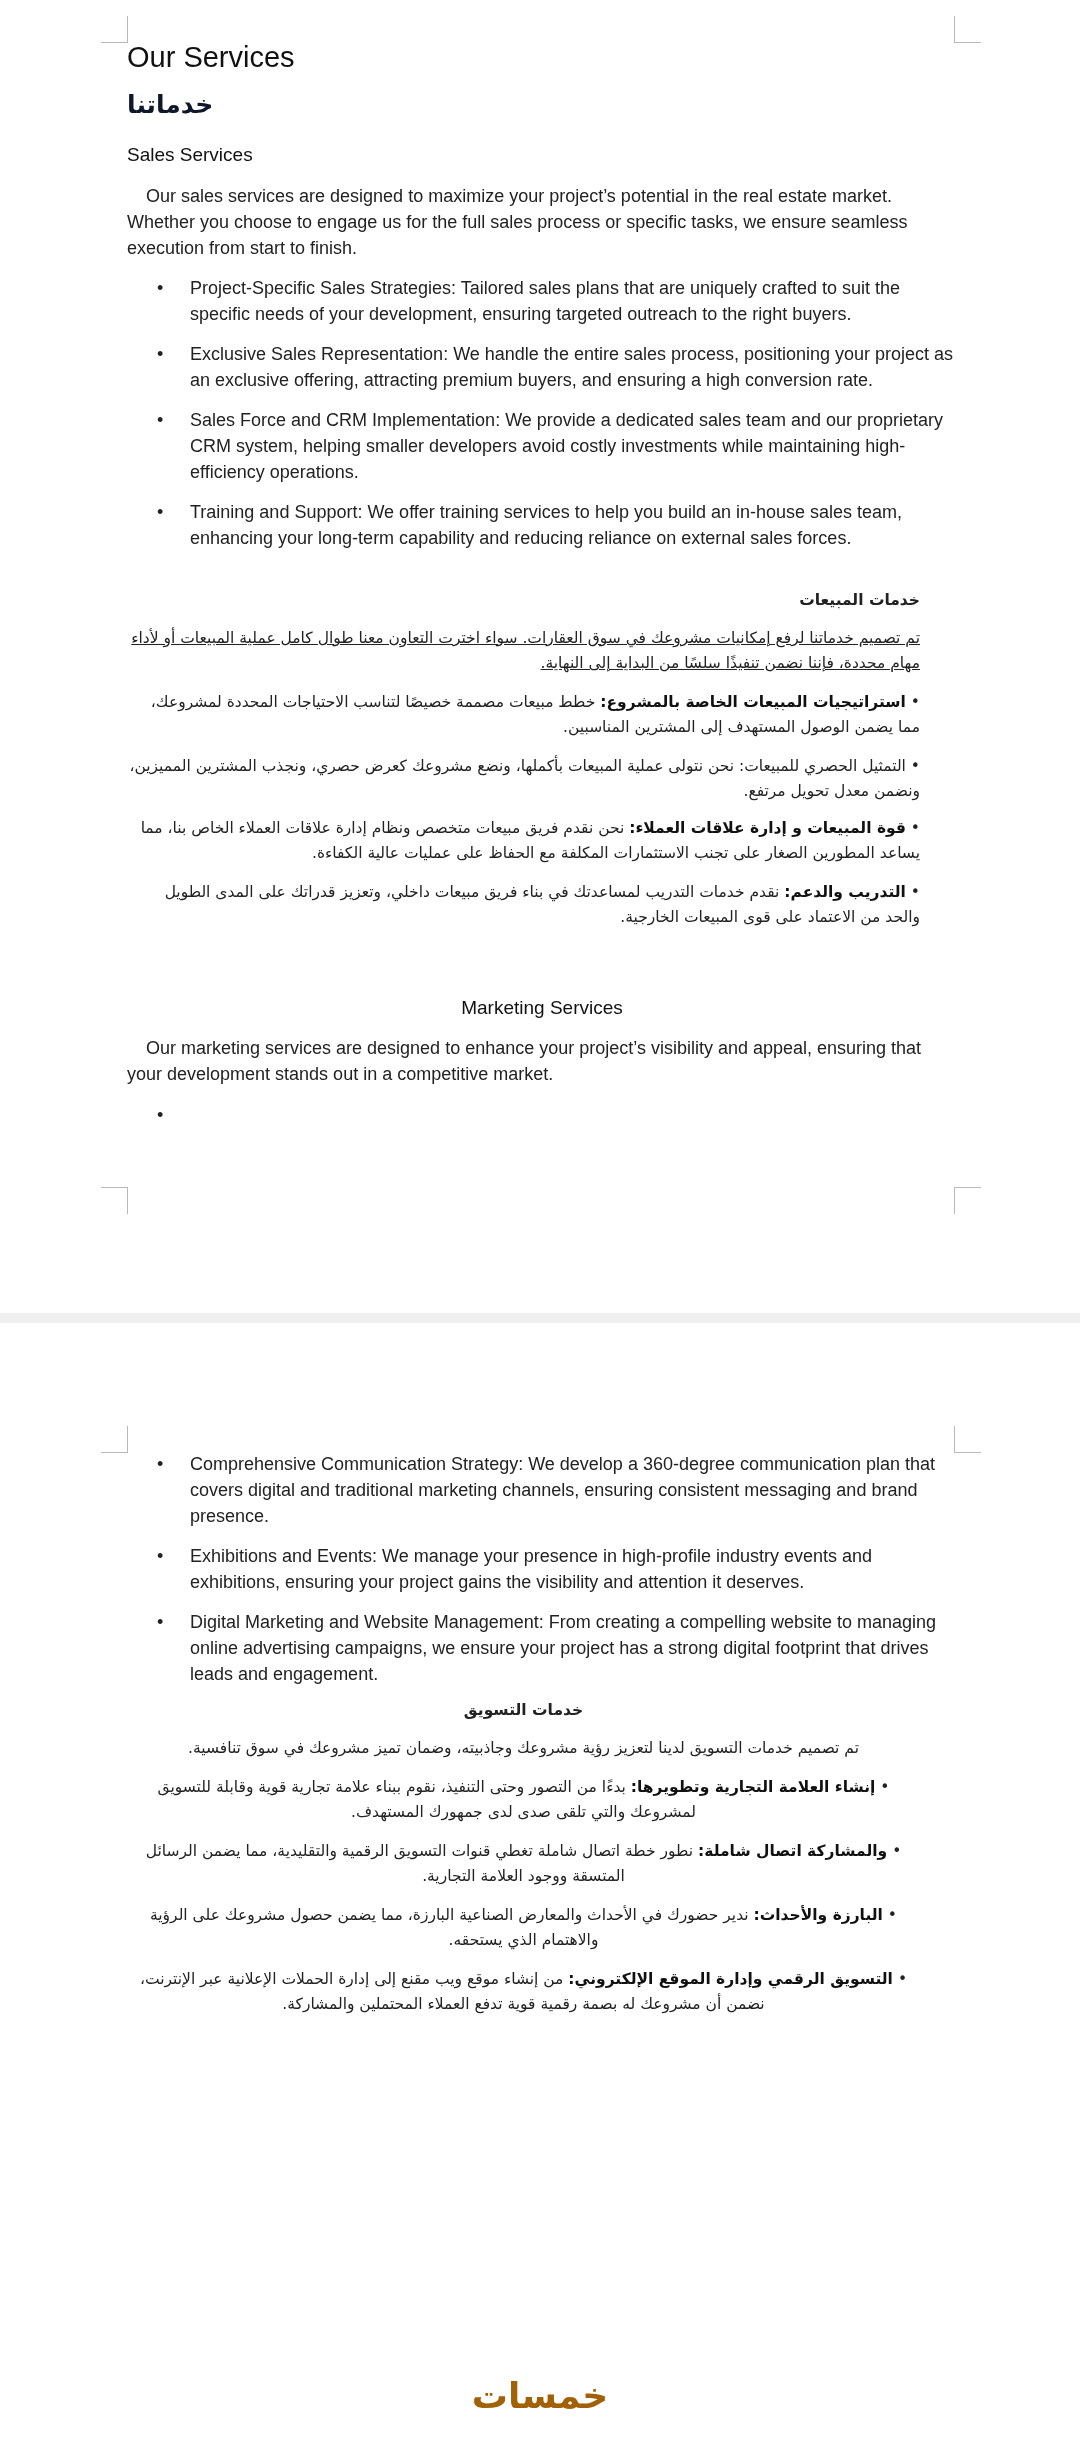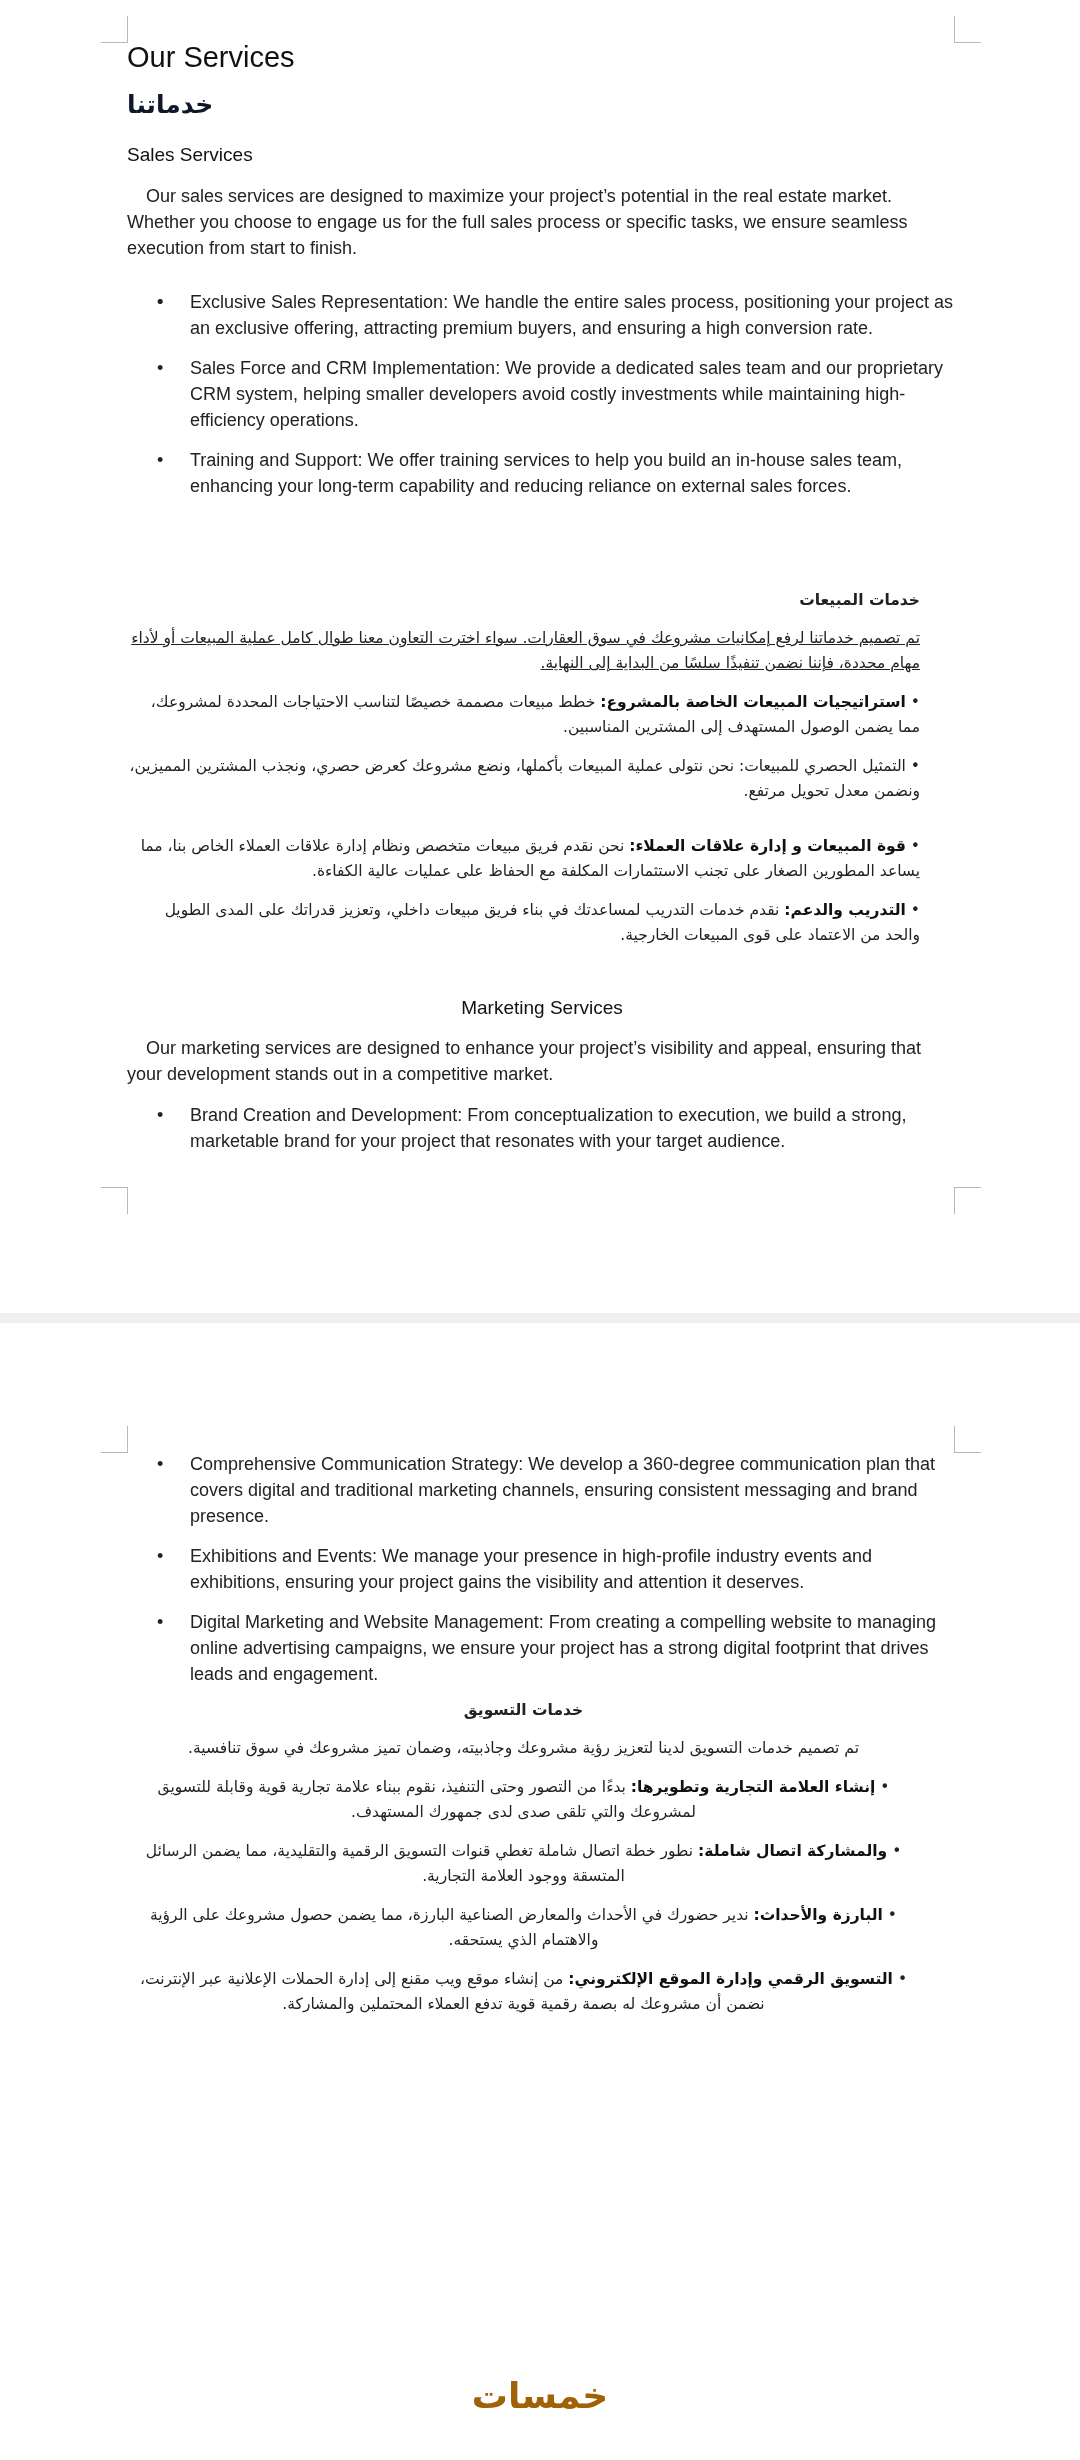--- a/index.html
+++ b/index.html
@@ -140,20 +140,21 @@
   </div>
 
   <div class="content" style="top:183px;">
     <p class="intro">Our sales services are designed to maximize your project’s potential in the real estate market. Whether you choose to engage us for the full sales process or specific tasks, we ensure seamless execution from start to finish.</p>
   </div>
 
   <div class="content" style="top:275px;">
     <ul class="en-list">
       <li style="margin-bottom:14px;">
         <span class="bullet">•</span>
+        <span>Project-Specific Sales Strategies: Tailored sales plans that are uniquely crafted to suit the specific needs of your development, ensuring targeted outreach to the right buyers.</span>
       </li>
       <li style="margin-bottom:14px;">
         <span class="bullet">•</span>
         <span>Exclusive Sales Representation: We handle the entire sales process, positioning your project as an exclusive offering, attracting premium buyers, and ensuring a high conversion rate.</span>
       </li>
       <li style="margin-bottom:14px;">
         <span class="bullet">•</span>
         <span>Sales Force and CRM Implementation: We provide a dedicated sales team and our proprietary CRM system, helping smaller developers avoid costly investments while maintaining high-efficiency operations.</span>
       </li>
       <li>
@@ -167,21 +168,21 @@
     <p class="rtl-heading">خدمات المبيعات</p>
     <p class="rtl-para" style="margin-top:14px;text-decoration:underline;">تم تصميم خدماتنا لرفع إمكانيات مشروعك في سوق العقارات. سواء اخترت التعاون معنا طوال كامل عملية المبيعات أو لأداء مهام محددة، فإننا نضمن تنفيذًا سلسًا من البداية إلى النهاية.</p>
     <p class="rtl-para" style="margin-top:14px;">
       <span>•</span>
       <b>استراتيجيات المبيعات الخاصة بالمشروع:</b><span> خطط مبيعات مصممة خصيصًا لتناسب الاحتياجات المحددة لمشروعك، مما يضمن الوصول المستهدف إلى المشترين المناسبين.</span>
     </p>
     <p class="rtl-para" style="margin-top:14px;">
       <span>•</span>
       <span>التمثيل الحصري للمبيعات: نحن نتولى عملية المبيعات بأكملها، ونضع مشروعك كعرض حصري، ونجذب المشترين المميزين، ونضمن معدل تحويل مرتفع.</span>
     </p>
-    <p class="rtl-para" style="margin-top:30px;">
+    <p class="rtl-para" style="margin-top:12px;">
       <span>•</span>
       <b>قوة المبيعات و إدارة علاقات العملاء:</b><span> نحن نقدم فريق مبيعات متخصص ونظام إدارة علاقات العملاء الخاص بنا، مما يساعد المطورين الصغار على تجنب الاستثمارات المكلفة مع الحفاظ على عمليات عالية الكفاءة.</span>
     </p>
     <p class="rtl-para" style="margin-top:14px;">
       <span>•</span>
       <b>التدريب والدعم:</b><span> نقدم خدمات التدريب لمساعدتك في بناء فريق مبيعات داخلي، وتعزيز قدراتك على المدى الطويل والحد من الاعتماد على قوى المبيعات الخارجية.</span>
     </p>
   </div>
 
   <div class="content" style="top:996px;text-align:center;">
@@ -189,21 +190,20 @@
   </div>
 
   <div class="content" style="top:1035px;">
     <p class="intro">Our marketing services are designed to enhance your project’s visibility and appeal, ensuring that your development stands out in a competitive market.</p>
   </div>
 
   <div class="content" style="top:1102px;">
     <ul class="en-list">
       <li>
         <span class="bullet">•</span>
-        <span>Brand Creation and Development: From conceptualization to execution, we build a strong, marketable brand for your project that resonates with your target audience.</span>
       </li>
     </ul>
   </div>
 </div>
 
 <div class="page-gap"></div>
 
 <div class="page page2">
   <div class="corner c-tl" style="left:101px; top:103px;"></div>
   <div class="corner c-tr" style="left:954px; top:103px;"></div>

